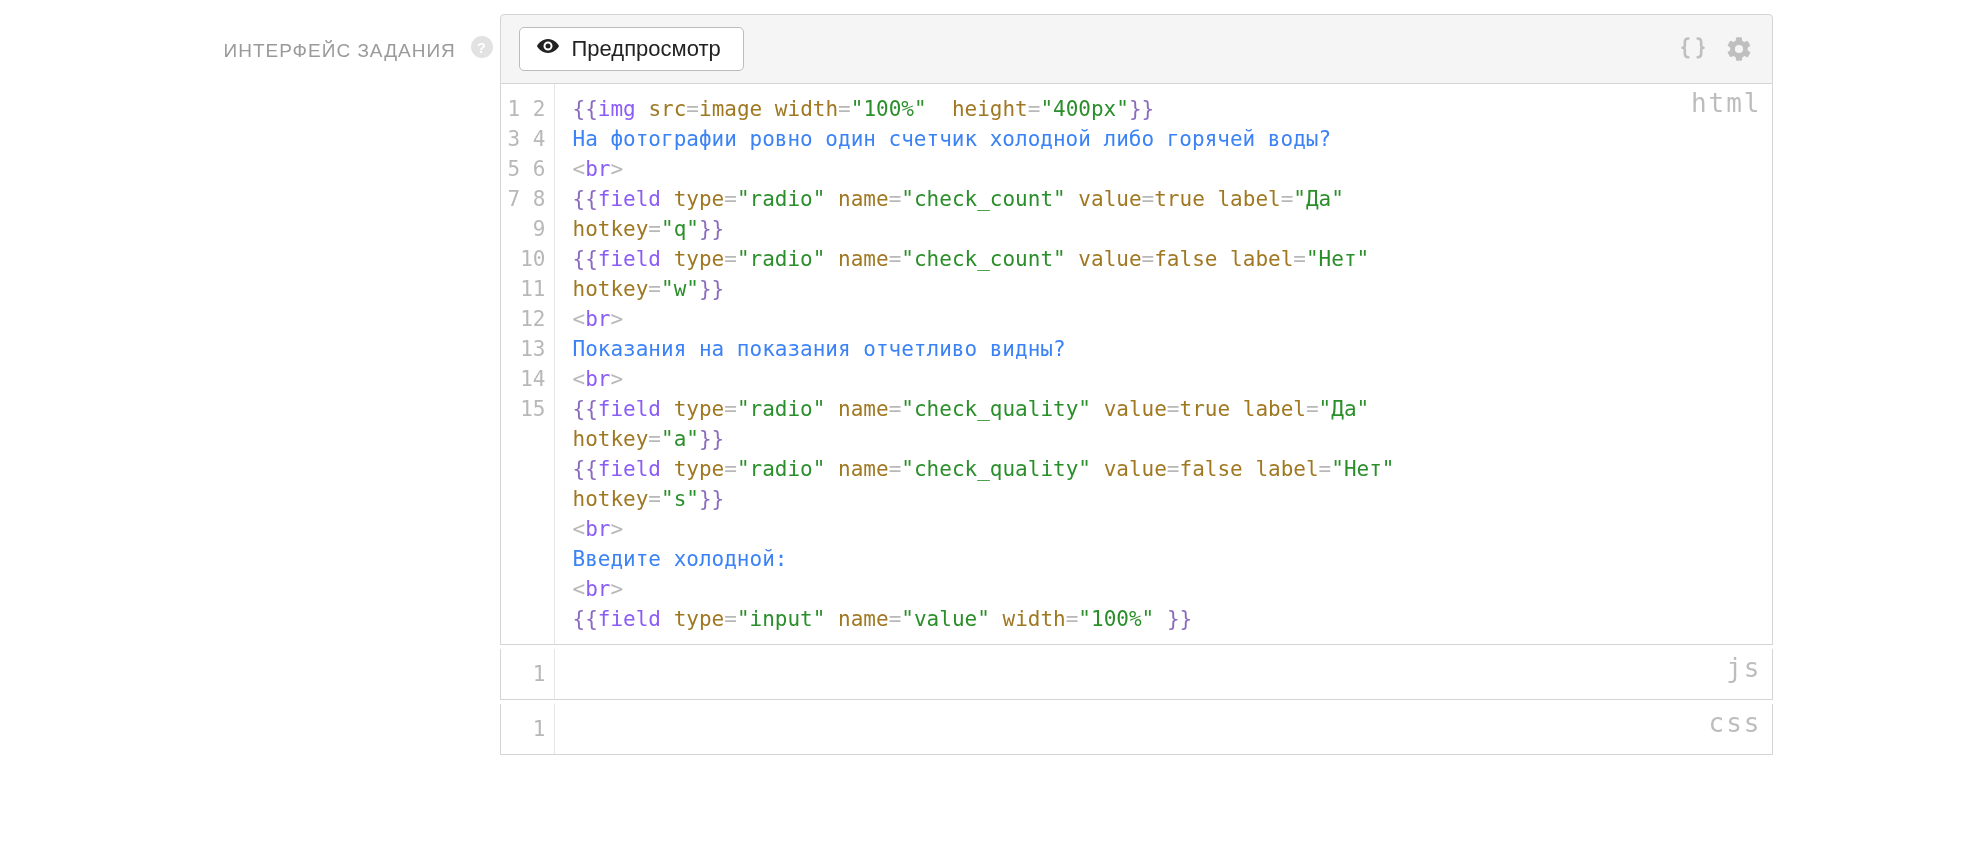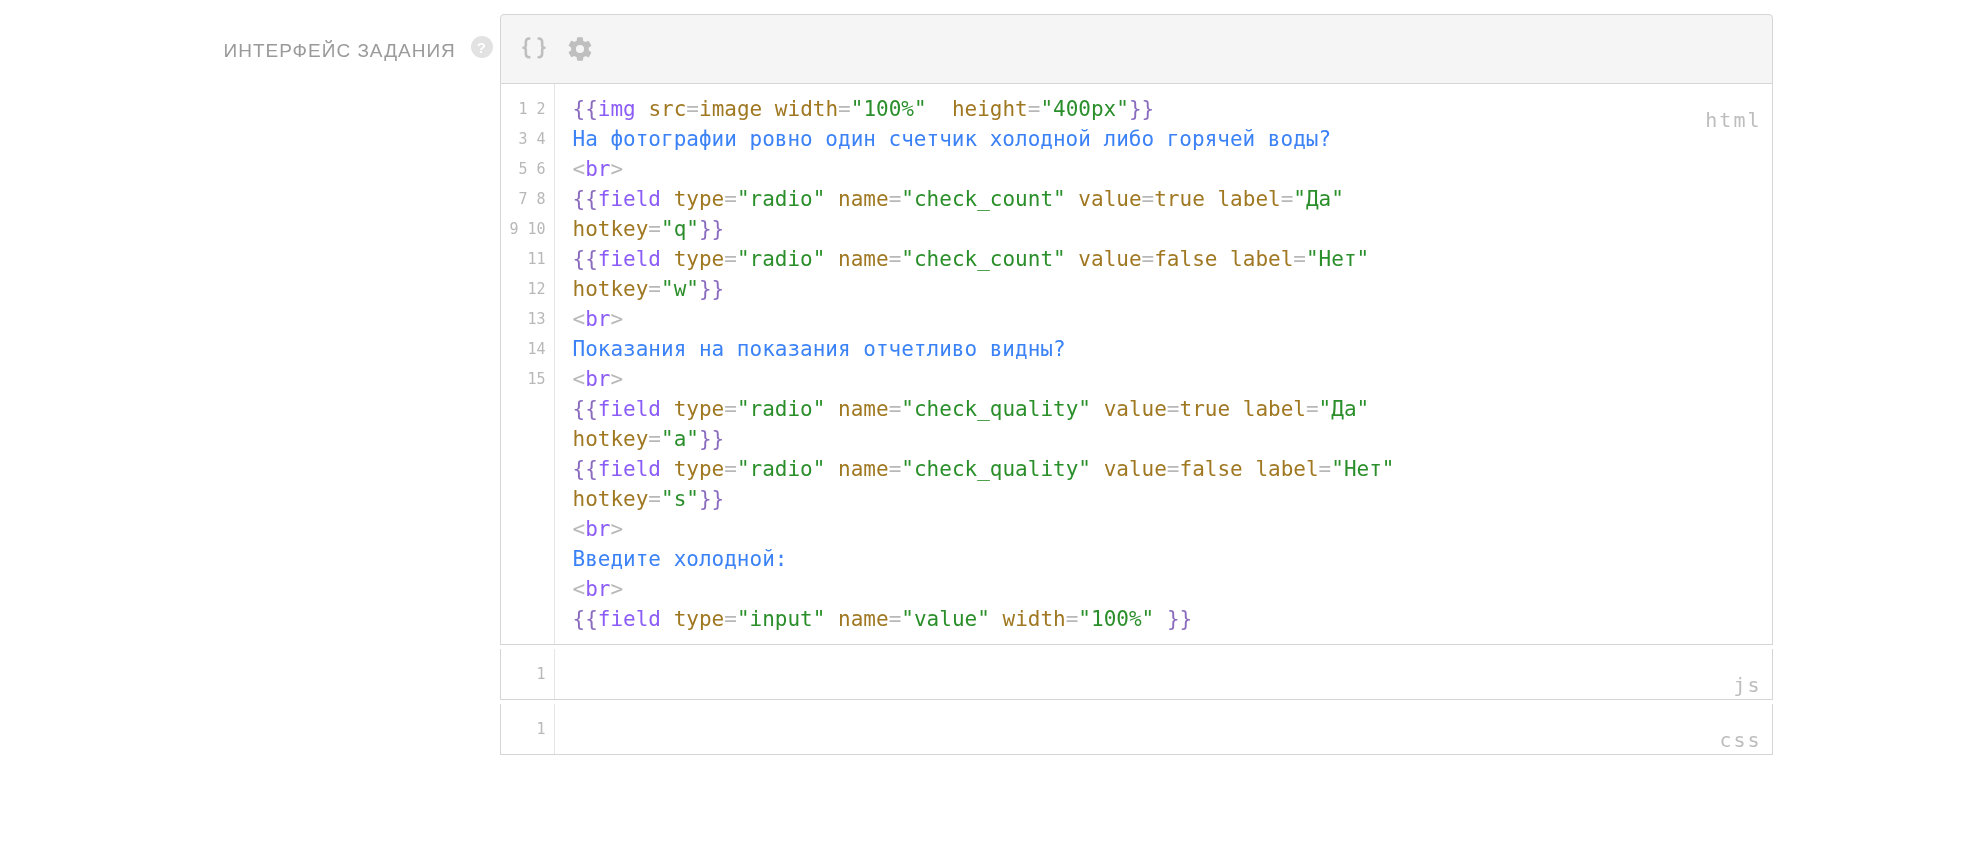--- a/index.html
+++ b/index.html
@@ -54,32 +54,32 @@
   .toolbar-right .ico svg { width: 28px; height: 28px; }
 
   .editor {
     border: 1px solid #d5d5d5;
     border-top: none;
     display: flex;
     position: relative;
     background: #fff;
   }
   .editor .lang-badge {
-    position: absolute; right: 10px; top: 24px;
+    position: absolute; right: 10px; top: 4px;
     font-family: "Menlo","Consolas",monospace;
-    font-size: 20px; color: #bdbdbd; letter-spacing: 2px;
+    font-size: 26px; color: #bdbdbd; letter-spacing: 2px;
   }
   .gutter {
     width: 54px;
     border-right: 1px solid #e5e5e5;
     padding: 10px 8px 10px 0;
     text-align: right;
     color: #b8b8b8;
     font-family: "Menlo","Consolas",monospace;
-    font-size: 15px;
+    font-size: 21px;
     line-height: 30px;
     user-select: none;
   }
   .code {
     flex: 1;
     padding: 10px 14px 10px 18px;
     font-family: "Menlo","Consolas",monospace;
     font-size: 21px;
     line-height: 30px;
     white-space: pre;
@@ -103,20 +103,28 @@
 <div class="wrap">
 
   <div class="side-label">
     <span>ИНТЕРФЕЙС ЗАДАНИЯ</span>
     <span class="help-icon">?</span>
   </div>
 
   <div class="panel">
 
     <div class="toolbar">
+      <button class="preview-btn">
+        <span>
+          <svg viewBox="0 0 24 24" fill="#222">
+              <path d="M12 5C6.5 5 2.3 9.1 1 12c1.3 2.9 5.5 7 11 7s9.7-4.1 11-7c-1.3-2.9-5.5-7-11-7zm0 11.5A4.5 4.5 0 1 1 12 7.5a4.5 4.5 0 0 1 0 9zm0-7a2.5 2.5 0 1 0 0 5 2.5 2.5 0 0 0 0-5z"></path>
+            </svg>
+        </span>
+        <span>Предпросмотр</span>
+      </button>
       <div class="toolbar-right">
         <span class="ico">
           <svg viewBox="0 0 24 24" fill="none" stroke="#bfbfbf" stroke-width="2.2" stroke-linecap="round" stroke-linejoin="round">
               <path d="M8 3c-2 0-3 1-3 3v3c0 1.5-1 2-2 2 1 0 2 .5 2 2v3c0 2 1 3 3 3"></path>
               <path d="M16 3c2 0 3 1 3 3v3c0 1.5 1 2 2 2-1 0-2 .5-2 2v3c0 2-1 3-3 3"></path>
             </svg>
         </span>
         <span class="ico">
           <svg viewBox="0 0 24 24" fill="#bfbfbf">
               <path d="M19.4 13a7.5 7.5 0 0 0 .1-1 7.5 7.5 0 0 0-.1-1l2.1-1.6a.5.5 0 0 0 .1-.6l-2-3.5a.5.5 0 0 0-.6-.2l-2.5 1a7.3 7.3 0 0 0-1.7-1l-.4-2.6A.5.5 0 0 0 14 2h-4a.5.5 0 0 0-.5.4L9.1 5a7.3 7.3 0 0 0-1.7 1l-2.5-1a.5.5 0 0 0-.6.2l-2 3.5a.5.5 0 0 0 .1.6L4.5 11a7.5 7.5 0 0 0-.1 1 7.5 7.5 0 0 0 .1 1l-2.1 1.6a.5.5 0 0 0-.1.6l2 3.5a.5.5 0 0 0 .6.2l2.5-1a7.3 7.3 0 0 0 1.7 1l.4 2.6A.5.5 0 0 0 10 22h4a.5.5 0 0 0 .5-.4l.4-2.6a7.3 7.3 0 0 0 1.7-1l2.5 1a.5.5 0 0 0 .6-.2l2-3.5a.5.5 0 0 0-.1-.6zM12 15.5A3.5 3.5 0 1 1 15.5 12 3.5 3.5 0 0 1 12 15.5z"></path>

